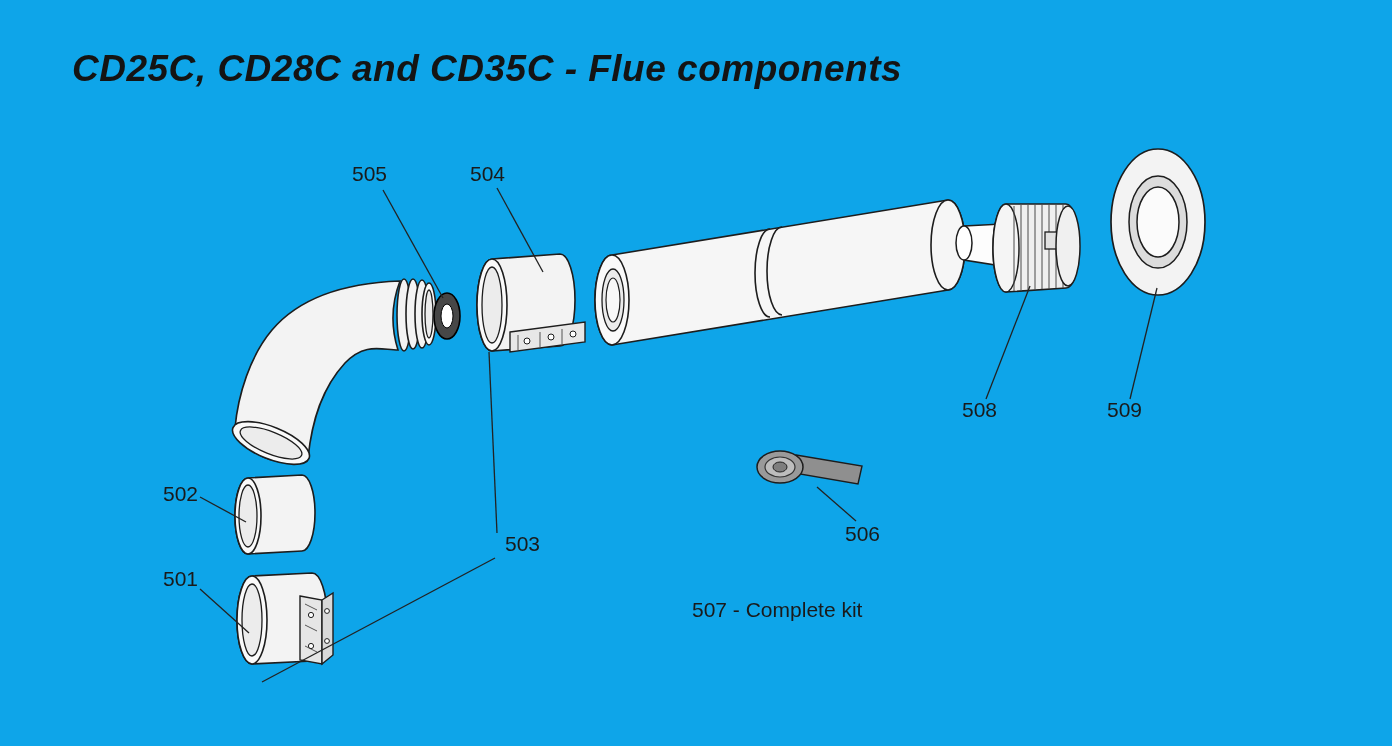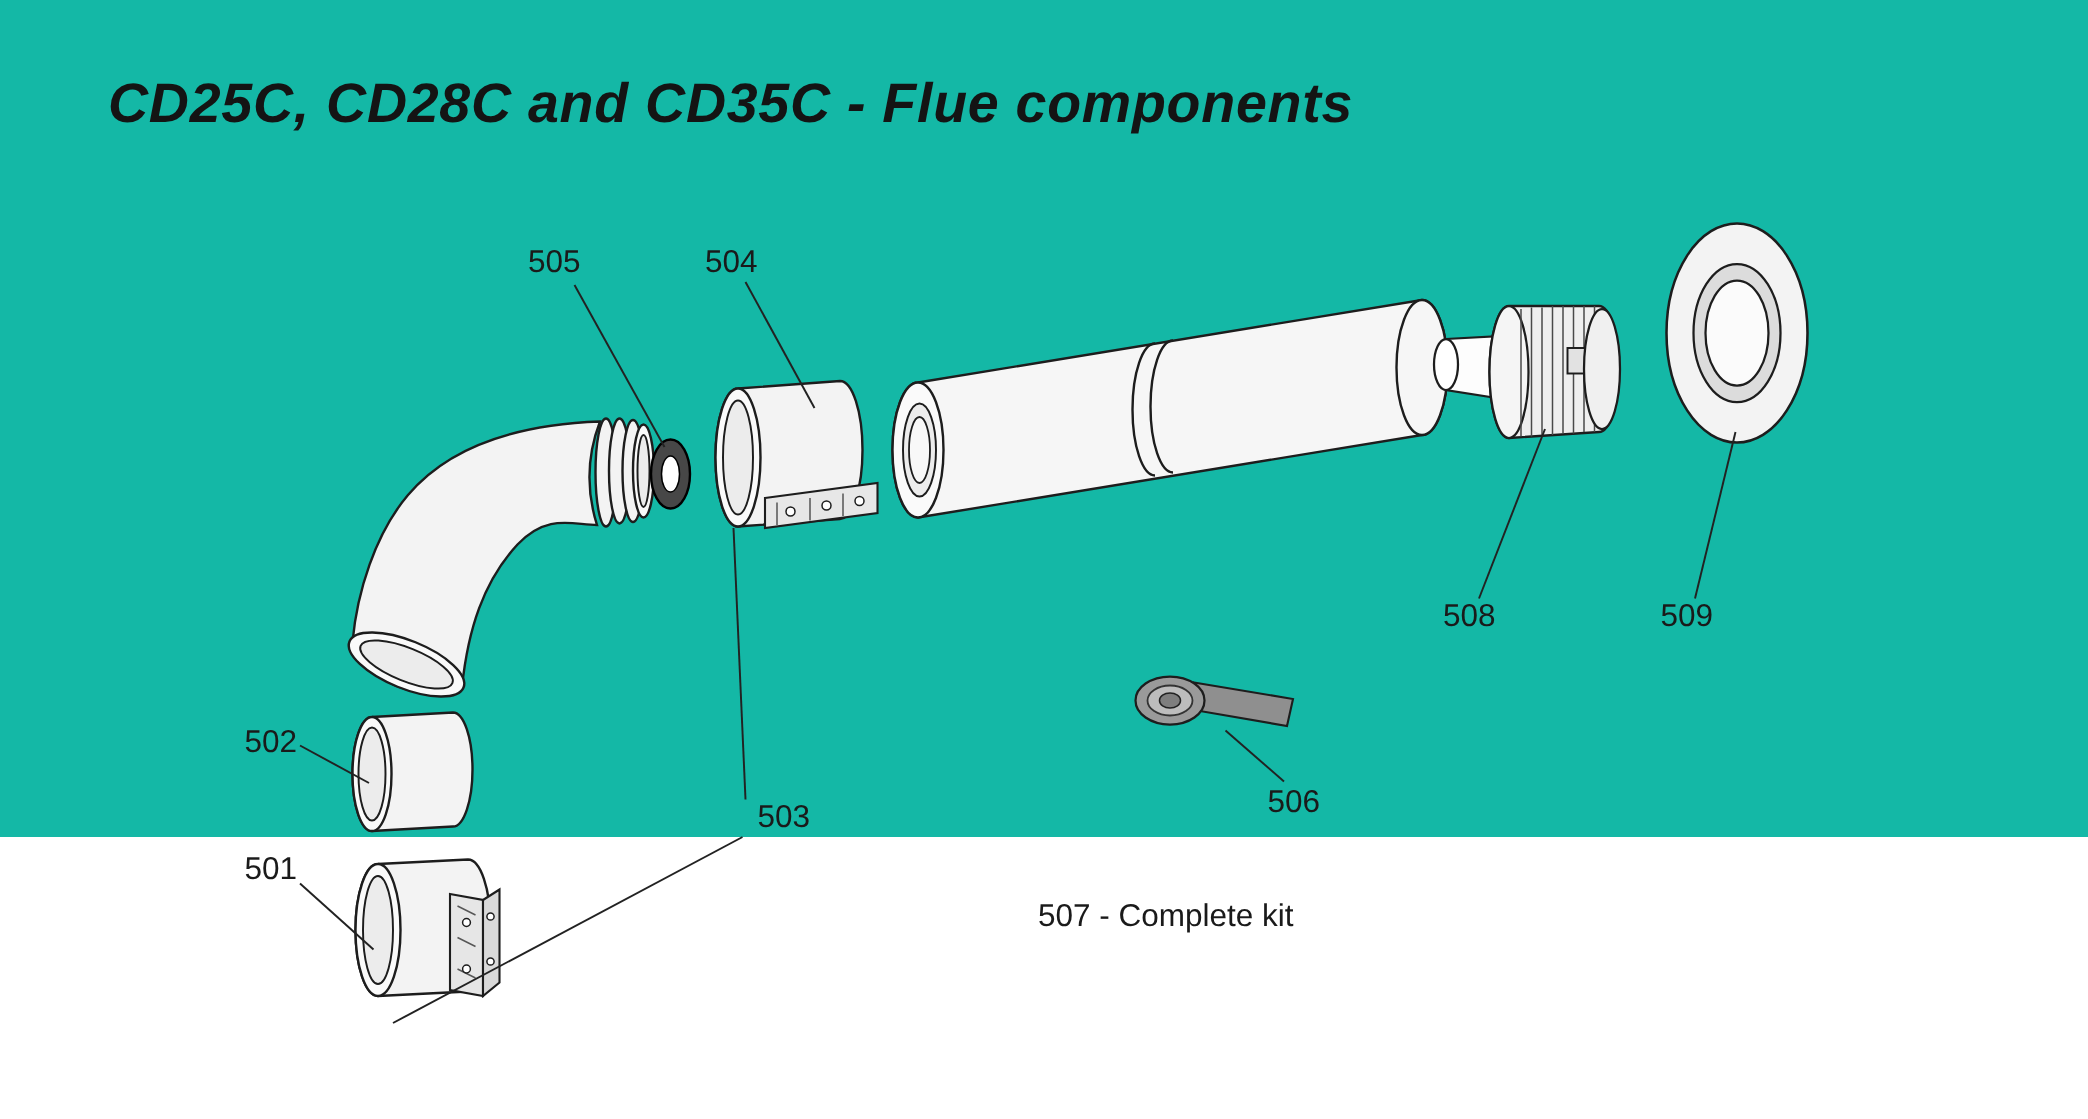--- a/index.html
+++ b/index.html
@@ -7,22 +7,22 @@
     padding: 0;
     background: #ffffff;
     width: 1392px;
     height: 746px;
     overflow: hidden;
     font-family: "Liberation Sans", sans-serif;
   }
   .page {
     position: relative;
     width: 1392px;
-    height: 558px;
-    background: #14b8a6;
+    height: 746px;
+    background: #0ea5e9;
   }
   .page-title {
     position: absolute;
     left: 72px;
     top: 48px;
     margin: 0;
     font-family: "Liberation Sans", sans-serif;
     font-size: 37px;
     font-weight: bold;
     font-style: italic;

